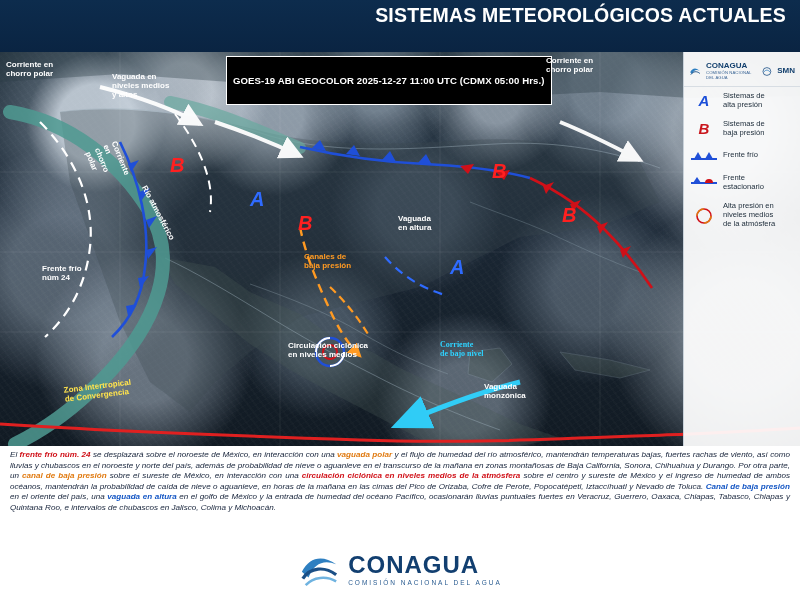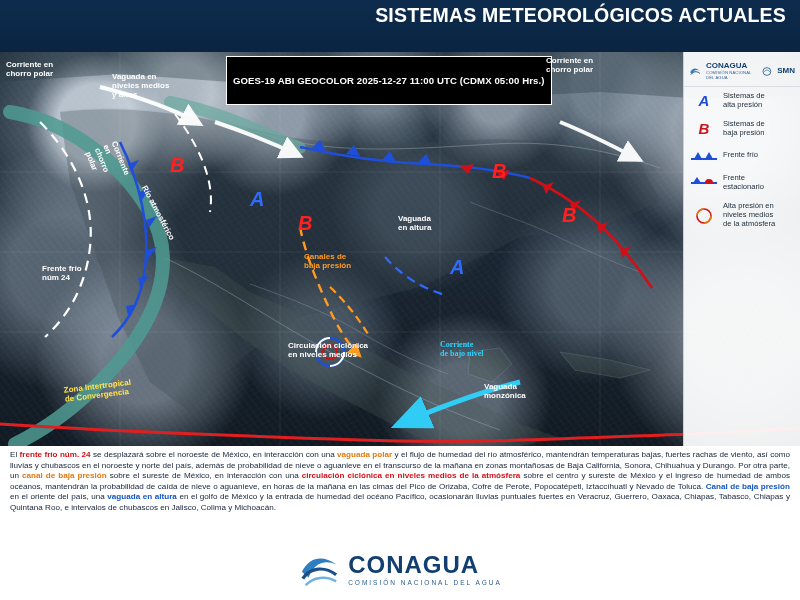--- a/index.html
+++ b/index.html
@@ -89,20 +89,21 @@
     font-size:15px;font-weight:bold;font-style:italic;line-height:16px;text-align:center;width:28px;
   }
   .badge-a{color:#1b4ed8;}
   .badge-b{color:#c9161c;}
   
   .summary{
     position:absolute;left:0;top:446px;width:800px;height:92px;
     padding:4px 10px 0 10px;box-sizing:border-box;
     font-size:8.1px;line-height:1.3;color:#16233a;text-align:justify;
     background:#ffffff;
+    font-style:italic;
   }
   .hl-red{color:#d01018;font-weight:bold;}
   .hl-orange{color:#e07a10;font-weight:bold;}
   .hl-blue{color:#1456c4;font-weight:bold;}
   
   .footer{
     position:absolute;left:0;bottom:0;width:800px;height:62px;background:#fff;
     display:flex;align-items:center;justify-content:center;gap:8px;
   }
   .footer-logo-name{font-size:24px;color:#123f70;font-weight:bold;letter-spacing:1px;line-height:1;}

